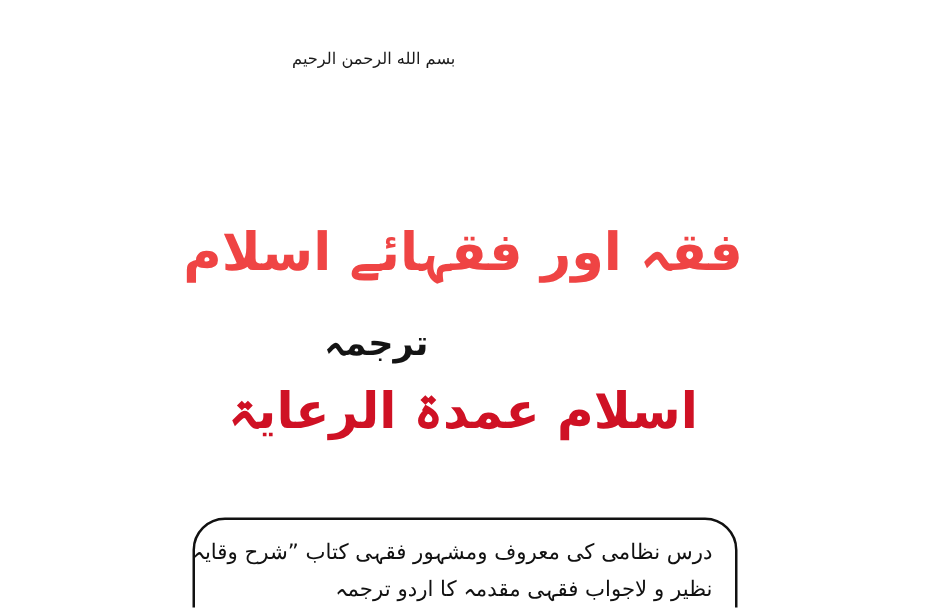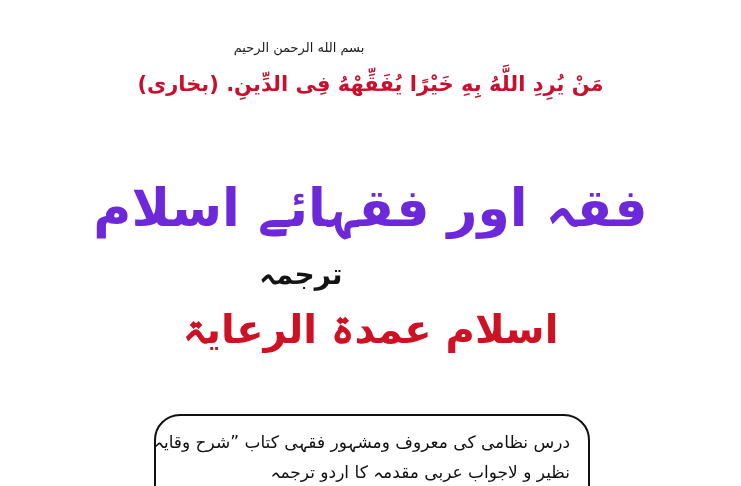--- a/index.html
+++ b/index.html
@@ -49,23 +49,23 @@
   }
   
   .main-title {
     position: absolute;
     top: 176px;
     left: 0;
     width: 741px;
     text-align: center;
     direction: rtl;
     font-family: "DejaVu Sans", sans-serif;
-    font-size: 52px;
+    font-size: 42px;
     line-height: 1.25;
-    color: #6d28d9;
+    color: #ef4444;
     font-weight: 700;
   }
   
   .translation-word {
     position: absolute;
     top: 258px;
     left: 0;
     width: 602px;
     text-align: center;
     direction: rtl;
@@ -114,26 +114,25 @@
     font-size: 17px;
   }
 </style>
 </head>
 <body>
 
 <div class="page">
 
   <div class="basmala">بسم الله الرحمن الرحيم</div>
 
-  <div class="hadith">مَنْ يُرِدِ اللَّهُ بِهِ خَيْرًا يُفَقِّهْهُ فِى الدِّينِ. (بخارى)</div>
 
   <div class="main-title">فقہ اور فقہائے اسلام</div>
 
   <div class="translation-word">ترجمہ</div>
 
   <div class="sub-title">اسلام عمدۃ الرعایۃ</div>
 
   <div class="blurb-box">
     <div class="blurb-line l1">درس نظامی کی معروف ومشہور فقہی کتاب ”شرح وقایہ“ کے بے</div>
-    <div class="blurb-line l2">نظیر و لاجواب عربی مقدمہ کا اردو ترجمہ</div>
+    <div class="blurb-line l2">نظیر و لاجواب فقہی مقدمہ کا اردو ترجمہ</div>
   </div>
 
 </div>
 
 </body></html>

